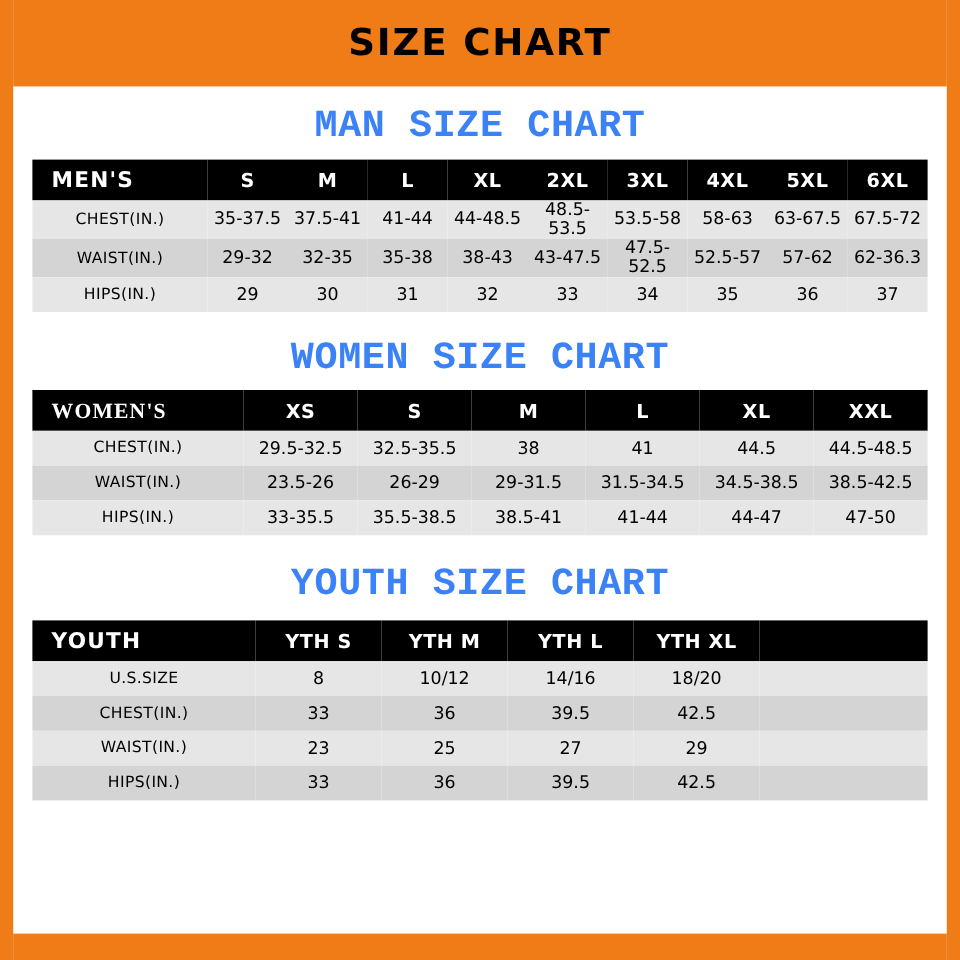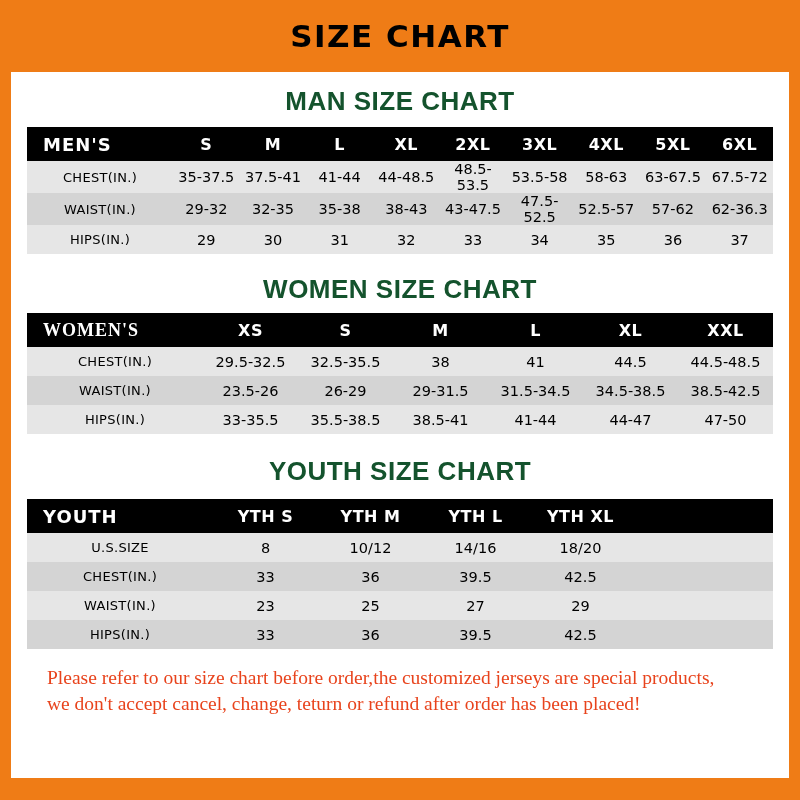--- a/index.html
+++ b/index.html
@@ -40,24 +40,24 @@
     color: #000000;
     line-height: 1;
   }
   .content {
     flex: 1;
     padding: 0 14px;
     box-sizing: border-box;
   }
   .section-title {
     text-align: center;
-    font-family: Liberation Sans, sans-serif;
+    font-family: Liberation Mono, monospace;
     font-weight: bold;
-    font-size: 26px;
-    color: #14532d;
+    font-size: 32px;
+    color: #3b82f6;
     letter-spacing: 0.5px;
   }
   .t1 { margin: 14px 0 10px; }
   .t2 { margin: 20px 0 8px; }
   .t3 { margin: 22px 0 12px; }
 
   table.size-table {
     border-collapse: collapse;
     width: 746px;
     margin: 0 auto;
@@ -276,21 +276,17 @@
           <td class="label">HIPS(IN.)</td>
           <td>33</td>
           <td>36</td>
           <td>39.5</td>
           <td>42.5</td>
           <td></td>
         </tr>
       </tbody>
     </table>
 
-    <div class="footer-note">
-      <div>Please refer to our size chart before order,the customized jerseys are special products,</div>
-      <div>we don't accept cancel, change, teturn or refund after order has been placed!</div>
-    </div>
 
   </div>
 
   <div class="bottom-band"></div>
 </div>
 
 </body></html>

